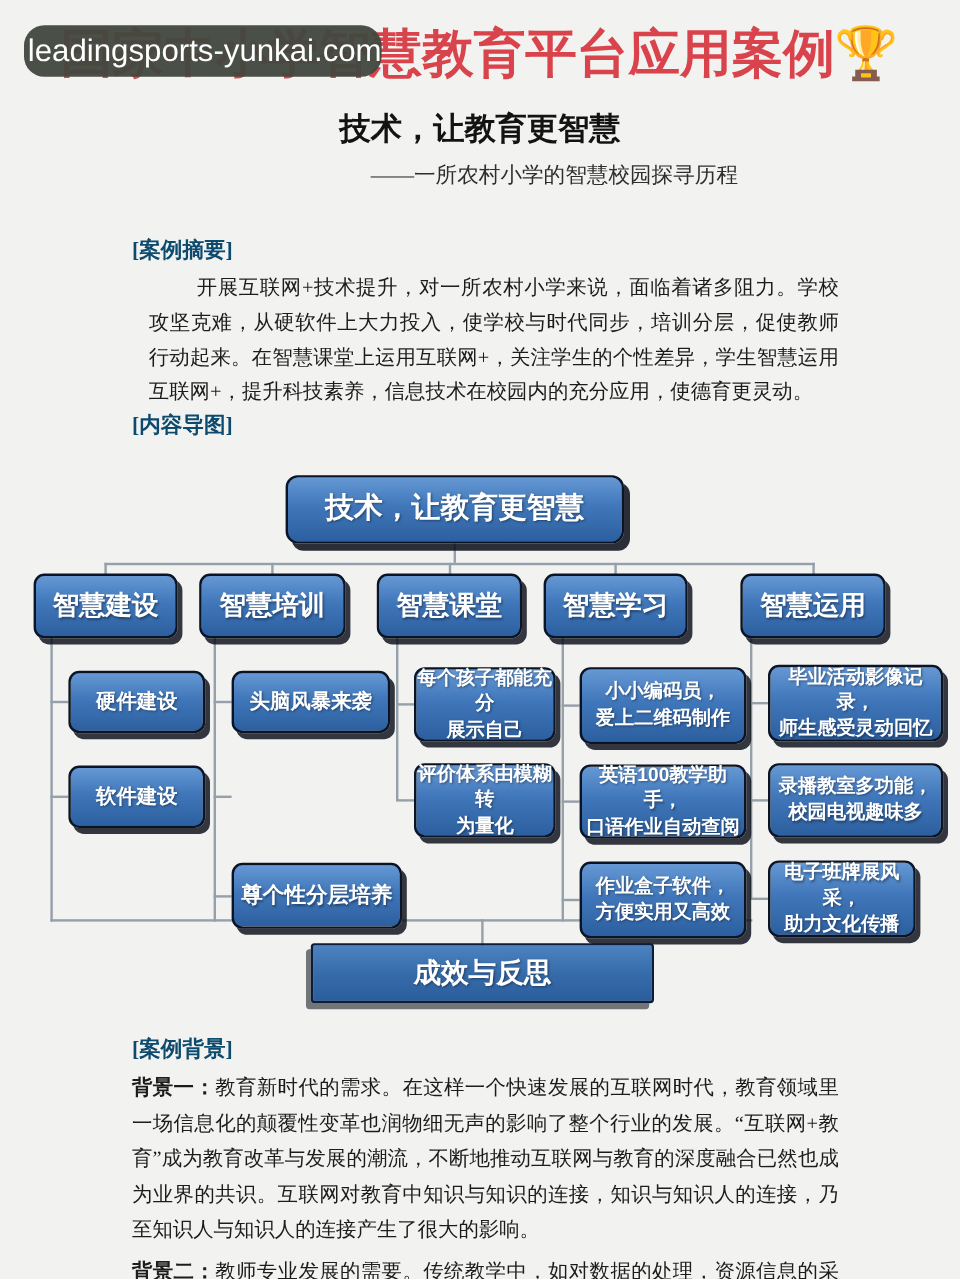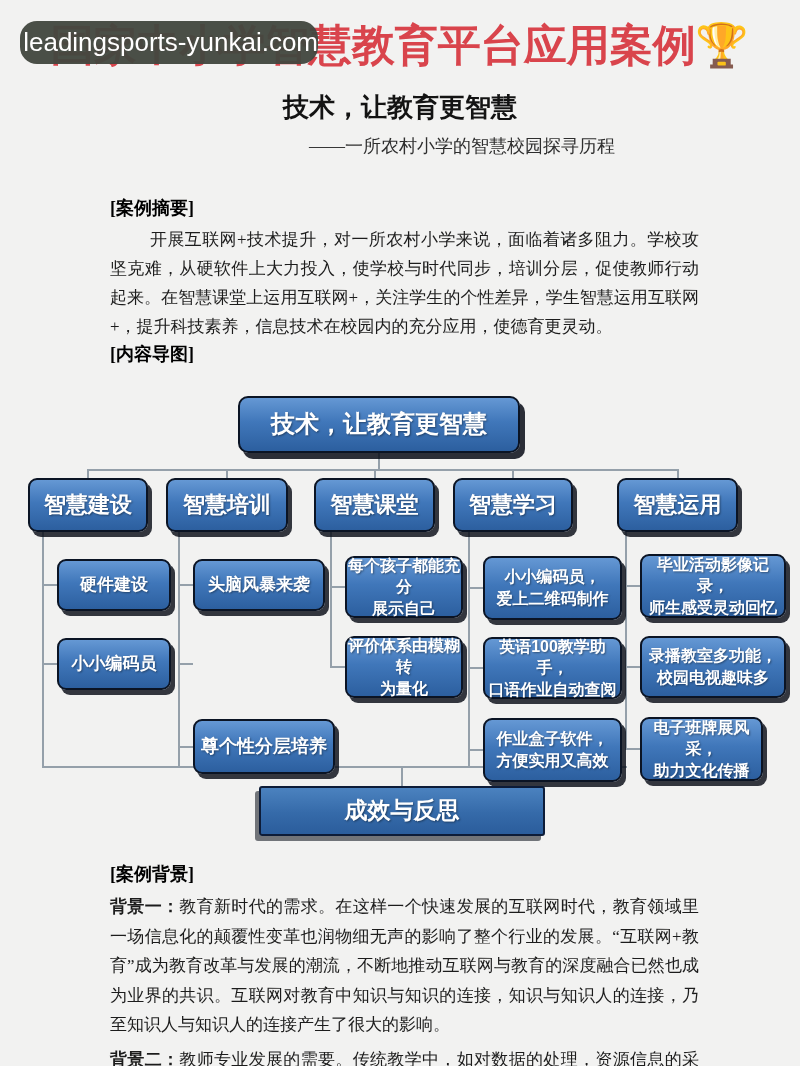--- a/index.html
+++ b/index.html
@@ -38,24 +38,24 @@
   }
   .doc-subtitle{
     position:absolute;left:0;right:0;top:134px;
     text-align:center;
     transform:translateX(62px);
     font-size:18px;color:#2e2e2e;
   }
   
   .section{position:absolute;left:110px;width:589px;}
   .sec-heading{
-    font-weight:bold;font-size:18px;line-height:26px;color:#000000;
+    font-weight:bold;font-size:18px;line-height:26px;color:#0c4a6e;
   }
   .sec-body{
-    margin:4px 0 0 0;
+    margin:4px 0 0 14px;
     font-size:17px;line-height:29px;
     text-align:justify;
     text-indent:40px;
   }
   .bg-para{
     margin:5px 0 0 0;
     font-size:17px;line-height:29.5px;
     text-align:justify;
   }
   .bg-para b{font-family:Liberation Serif, serif;font-size:17px;}
@@ -143,21 +143,21 @@
 
     <div class="cbox root" style="left:238px;top:6px;width:282px;height:57px">技术，让教育更智慧</div>
 
     <div class="cbox lvl2" style="left:28px;top:88px;width:120px;height:54px">智慧建设</div>
     <div class="cbox lvl2" style="left:166px;top:88px;width:122px;height:54px">智慧培训</div>
     <div class="cbox lvl2" style="left:314px;top:88px;width:121px;height:54px">智慧课堂</div>
     <div class="cbox lvl2" style="left:453px;top:88px;width:120px;height:54px">智慧学习</div>
     <div class="cbox lvl2" style="left:617px;top:88px;width:121px;height:54px">智慧运用</div>
 
     <div class="cbox leaf" style="left:57px;top:169px;width:114px;height:52px">硬件建设</div>
-    <div class="cbox leaf" style="left:57px;top:248px;width:114px;height:52px">小小编码员</div>
+    <div class="cbox leaf" style="left:57px;top:248px;width:114px;height:52px">软件建设</div>
 
     <div class="cbox leaf" style="left:193px;top:169px;width:132px;height:52px">头脑风暴来袭</div>
     <div class="cbox leaf" style="left:193px;top:329px;width:142px;height:55px;font-size:18px">尊个性分层培养</div>
 
     <div class="cbox leaf2" style="left:345px;top:166px;width:118px;height:62px">每个孩子都能充分
 展示自己</div>
     <div class="cbox leaf2" style="left:345px;top:246px;width:118px;height:62px">评价体系由模糊转
 为量化</div>
 
     <div class="cbox leaf2" style="left:483px;top:166px;width:139px;height:64px">小小编码员，

